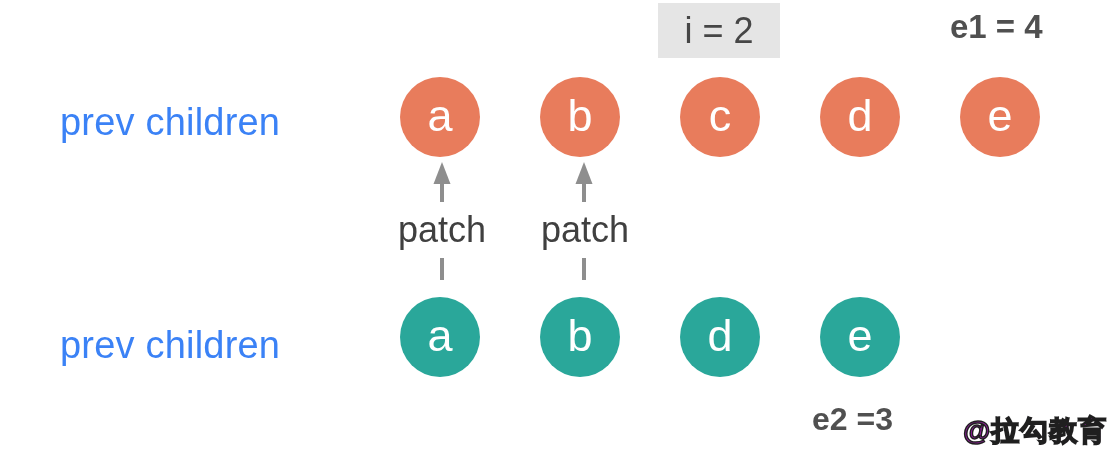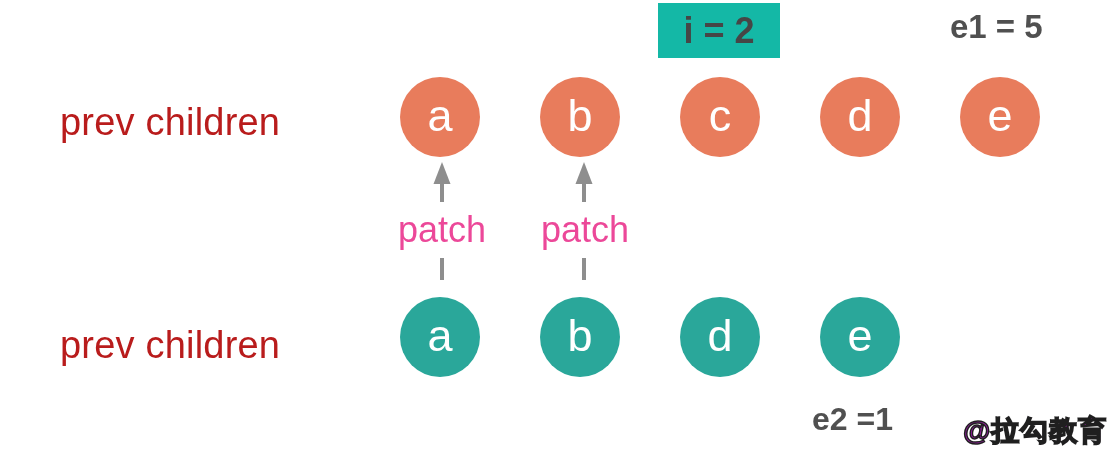--- a/index.html
+++ b/index.html
@@ -14,21 +14,21 @@
     height: 466px;
     background: #ffffff;
     overflow: hidden;
   }
   .row-label {
     position: absolute;
     left: 60px;
     font-size: 38px;
     font-weight: 500;
     letter-spacing: 0.2px;
-    color: #b91c1c;
+    color: #3b82f6;
     white-space: nowrap;
   }
   #prev-label { top: 101px; }
   #next-label { top: 324px; }
 
   .node {
     position: absolute;
     width: 80px;
     height: 80px;
     border-radius: 50%;
@@ -61,34 +61,33 @@
   .patch-box {
     position: absolute;
     top: 202px;
     width: 120px;
     height: 56px;
     background: #ffffff;
     display: flex;
     align-items: center;
     justify-content: center;
     font-size: 36px;
-    color: #ec4899;
+    color: #404040;
     z-index: 2;
   }
   #patch-1 { left: 382px; }
   #patch-2 { left: 525px; }
 
   .badge {
     position: absolute;
-    background: #14b8a6;
+    background: #e5e5e5;
     display: flex;
     align-items: center;
     justify-content: center;
     color: #464646;
-    font-weight: bold;
   }
   #index-badge {
     left: 658px;
     top: 3px;
     width: 122px;
     height: 55px;
     font-size: 36px;
   }
   .pointer-note {
     position: absolute;
@@ -158,18 +157,18 @@
   </div>
   <div class="node next col-3">
     <span>e</span>
   </div>
 
   <div id="patch-1" class="patch-box">patch</div>
   <div id="patch-2" class="patch-box">patch</div>
 
   <div id="index-badge" class="badge">i = 2</div>
 
-  <div id="e1-note" class="pointer-note">e1 = 5</div>
-  <div id="e2-note" class="pointer-note">e2 =1</div>
+  <div id="e1-note" class="pointer-note">e1 = 4</div>
+  <div id="e2-note" class="pointer-note">e2 =3</div>
 
   <div id="watermark">@拉勾教育</div>
 
 </div>
 
 </body></html>

